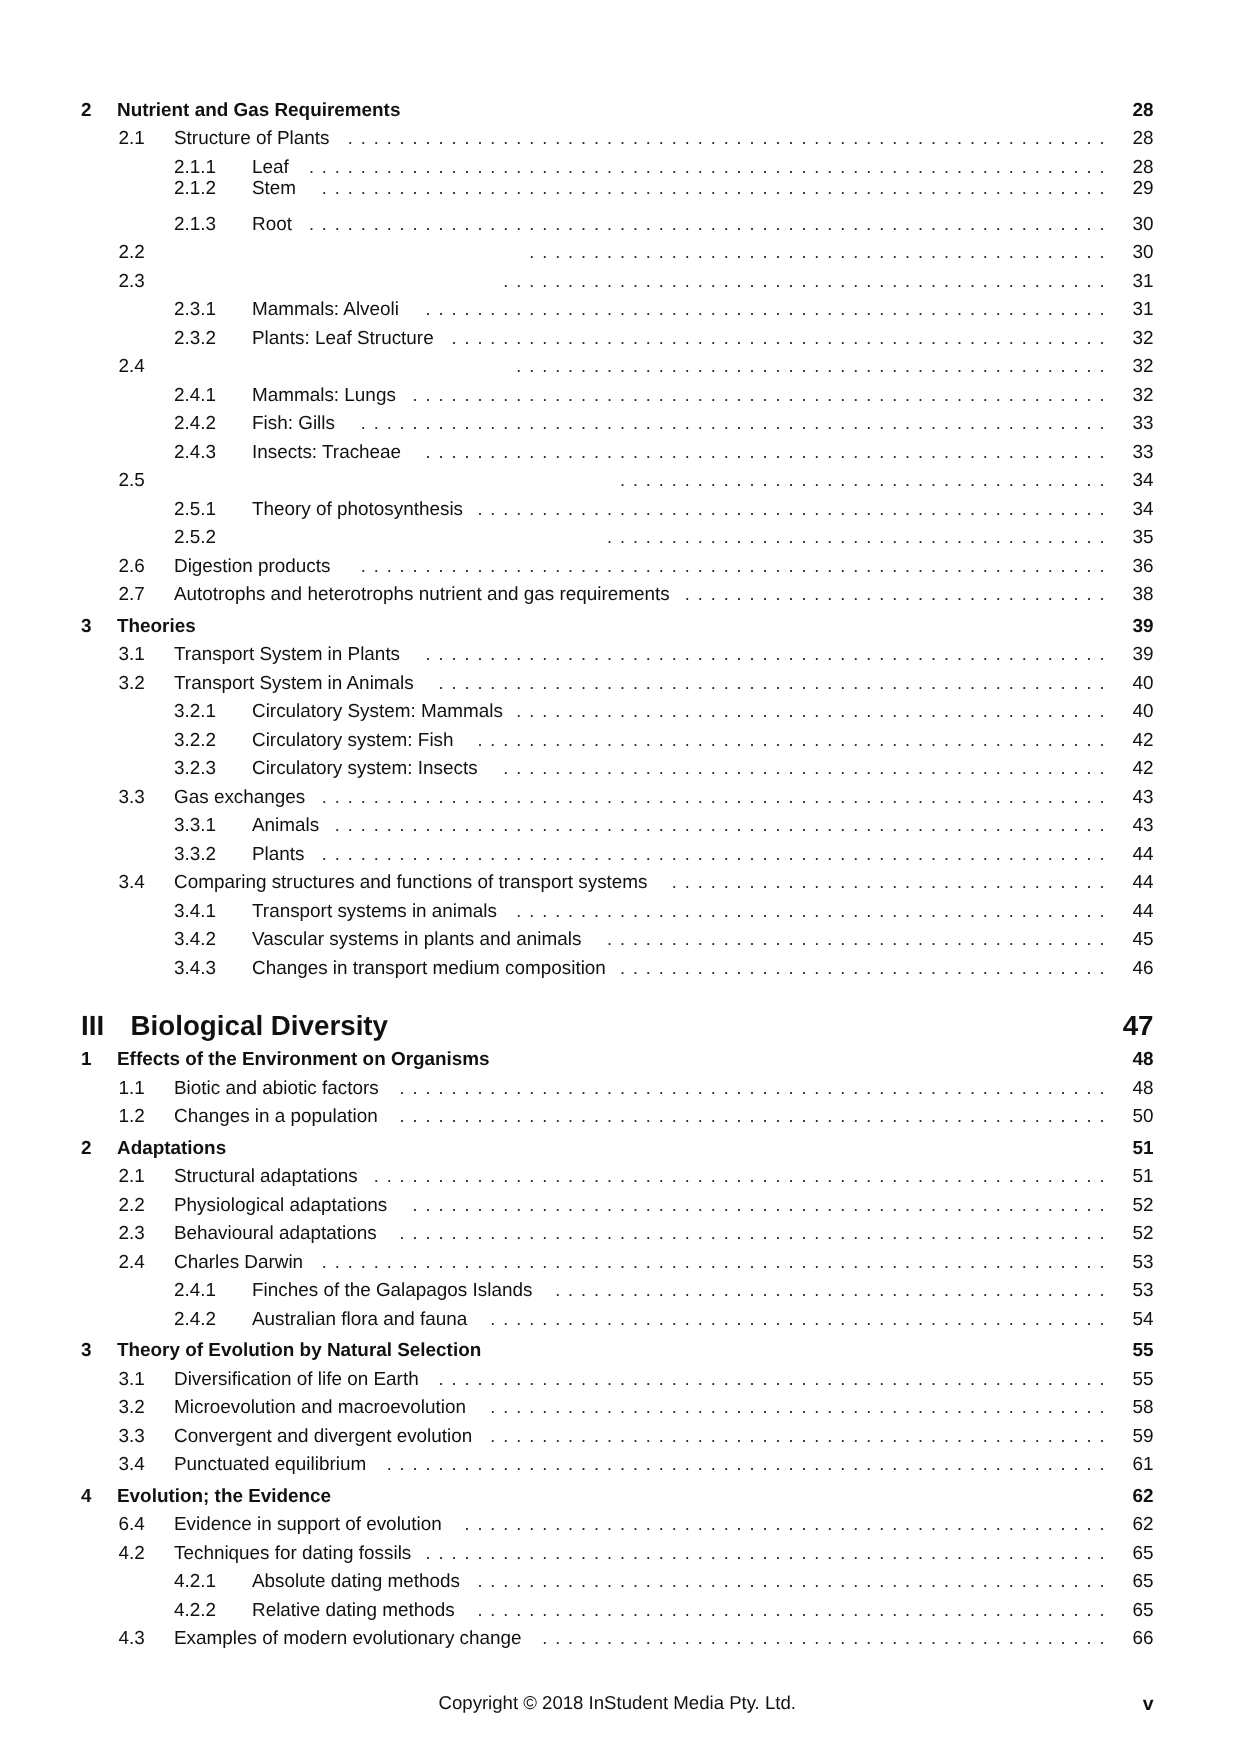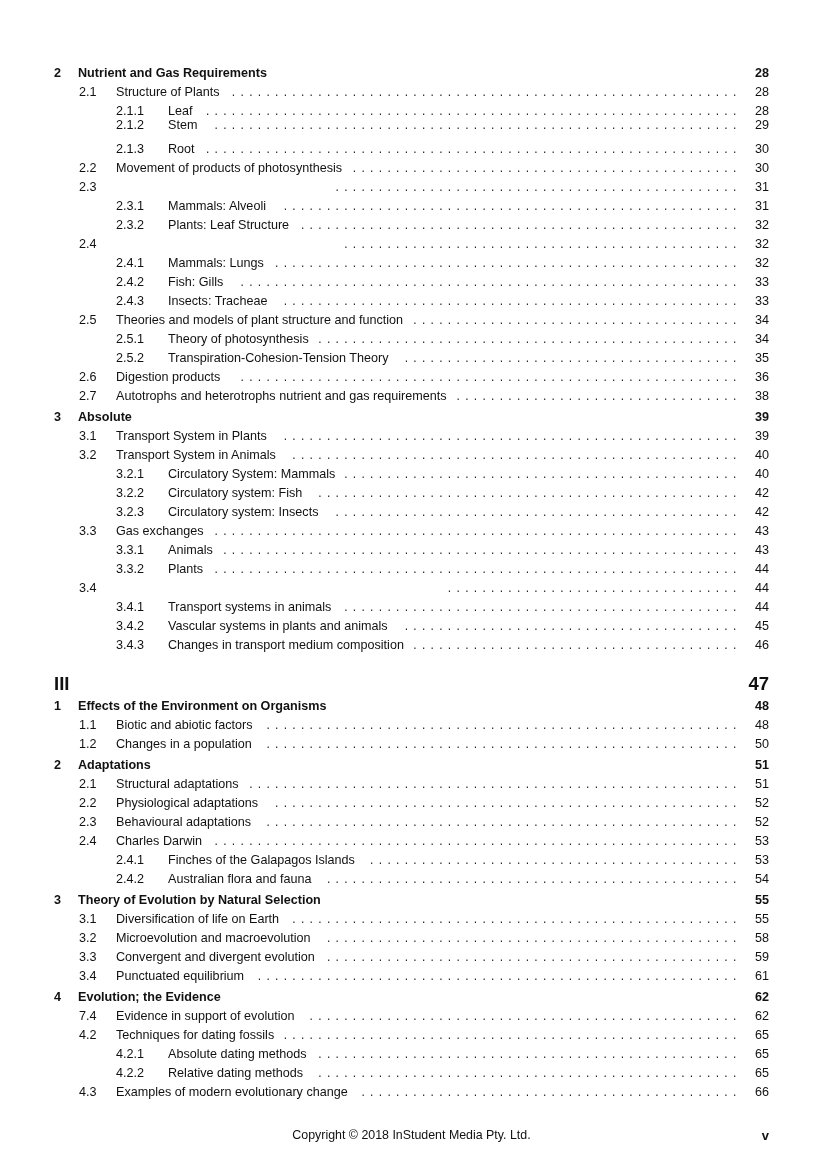--- a/index.html
+++ b/index.html
@@ -55,21 +55,20 @@
       <span class="page">29</span>
     </div>
     <div class="row subsection" style="top: 140px;">
       <span class="num">2.1.3</span>
       <span class="title">Root</span>
       <span class="dots-fill" style="width: 536.3px;"><span style="width:8.65px;text-align:center">.</span><span style="width:8.65px;text-align:center">.</span><span style="width:8.65px;text-align:center">.</span><span style="width:8.65px;text-align:center">.</span><span style="width:8.65px;text-align:center">.</span><span style="width:8.65px;text-align:center">.</span><span style="width:8.65px;text-align:center">.</span><span style="width:8.65px;text-align:center">.</span><span style="width:8.65px;text-align:center">.</span><span style="width:8.65px;text-align:center">.</span><span style="width:8.65px;text-align:center">.</span><span style="width:8.65px;text-align:center">.</span><span style="width:8.65px;text-align:center">.</span><span style="width:8.65px;text-align:center">.</span><span style="width:8.65px;text-align:center">.</span><span style="width:8.65px;text-align:center">.</span><span style="width:8.65px;text-align:center">.</span><span style="width:8.65px;text-align:center">.</span><span style="width:8.65px;text-align:center">.</span><span style="width:8.65px;text-align:center">.</span><span style="width:8.65px;text-align:center">.</span><span style="width:8.65px;text-align:center">.</span><span style="width:8.65px;text-align:center">.</span><span style="width:8.65px;text-align:center">.</span><span style="width:8.65px;text-align:center">.</span><span style="width:8.65px;text-align:center">.</span><span style="width:8.65px;text-align:center">.</span><span style="width:8.65px;text-align:center">.</span><span style="width:8.65px;text-align:center">.</span><span style="width:8.65px;text-align:center">.</span><span style="width:8.65px;text-align:center">.</span><span style="width:8.65px;text-align:center">.</span><span style="width:8.65px;text-align:center">.</span><span style="width:8.65px;text-align:center">.</span><span style="width:8.65px;text-align:center">.</span><span style="width:8.65px;text-align:center">.</span><span style="width:8.65px;text-align:center">.</span><span style="width:8.65px;text-align:center">.</span><span style="width:8.65px;text-align:center">.</span><span style="width:8.65px;text-align:center">.</span><span style="width:8.65px;text-align:center">.</span><span style="width:8.65px;text-align:center">.</span><span style="width:8.65px;text-align:center">.</span><span style="width:8.65px;text-align:center">.</span><span style="width:8.65px;text-align:center">.</span><span style="width:8.65px;text-align:center">.</span><span style="width:8.65px;text-align:center">.</span><span style="width:8.65px;text-align:center">.</span><span style="width:8.65px;text-align:center">.</span><span style="width:8.65px;text-align:center">.</span><span style="width:8.65px;text-align:center">.</span><span style="width:8.65px;text-align:center">.</span><span style="width:8.65px;text-align:center">.</span><span style="width:8.65px;text-align:center">.</span><span style="width:8.65px;text-align:center">.</span><span style="width:8.65px;text-align:center">.</span><span style="width:8.65px;text-align:center">.</span><span style="width:8.65px;text-align:center">.</span><span style="width:8.65px;text-align:center">.</span><span style="width:8.65px;text-align:center">.</span><span style="width:8.65px;text-align:center">.</span><span style="width:8.65px;text-align:center">.</span></span>
       <span class="page">30</span>
     </div>
     <div class="row section" style="top: 159px;">
       <span class="num">2.2</span>
-      <span class="title">Movement of products of photosynthesis</span>
       <span class="dots-fill" style="width: 389.25px;"><span style="width:8.65px;text-align:center">.</span><span style="width:8.65px;text-align:center">.</span><span style="width:8.65px;text-align:center">.</span><span style="width:8.65px;text-align:center">.</span><span style="width:8.65px;text-align:center">.</span><span style="width:8.65px;text-align:center">.</span><span style="width:8.65px;text-align:center">.</span><span style="width:8.65px;text-align:center">.</span><span style="width:8.65px;text-align:center">.</span><span style="width:8.65px;text-align:center">.</span><span style="width:8.65px;text-align:center">.</span><span style="width:8.65px;text-align:center">.</span><span style="width:8.65px;text-align:center">.</span><span style="width:8.65px;text-align:center">.</span><span style="width:8.65px;text-align:center">.</span><span style="width:8.65px;text-align:center">.</span><span style="width:8.65px;text-align:center">.</span><span style="width:8.65px;text-align:center">.</span><span style="width:8.65px;text-align:center">.</span><span style="width:8.65px;text-align:center">.</span><span style="width:8.65px;text-align:center">.</span><span style="width:8.65px;text-align:center">.</span><span style="width:8.65px;text-align:center">.</span><span style="width:8.65px;text-align:center">.</span><span style="width:8.65px;text-align:center">.</span><span style="width:8.65px;text-align:center">.</span><span style="width:8.65px;text-align:center">.</span><span style="width:8.65px;text-align:center">.</span><span style="width:8.65px;text-align:center">.</span><span style="width:8.65px;text-align:center">.</span><span style="width:8.65px;text-align:center">.</span><span style="width:8.65px;text-align:center">.</span><span style="width:8.65px;text-align:center">.</span><span style="width:8.65px;text-align:center">.</span><span style="width:8.65px;text-align:center">.</span><span style="width:8.65px;text-align:center">.</span><span style="width:8.65px;text-align:center">.</span><span style="width:8.65px;text-align:center">.</span><span style="width:8.65px;text-align:center">.</span><span style="width:8.65px;text-align:center">.</span><span style="width:8.65px;text-align:center">.</span><span style="width:8.65px;text-align:center">.</span><span style="width:8.65px;text-align:center">.</span><span style="width:8.65px;text-align:center">.</span><span style="width:8.65px;text-align:center">.</span></span>
       <span class="page">30</span>
     </div>
     <div class="row section" style="top: 178px;">
       <span class="num">2.3</span>
       <span class="dots-fill" style="width: 406.55px;"><span style="width:8.65px;text-align:center">.</span><span style="width:8.65px;text-align:center">.</span><span style="width:8.65px;text-align:center">.</span><span style="width:8.65px;text-align:center">.</span><span style="width:8.65px;text-align:center">.</span><span style="width:8.65px;text-align:center">.</span><span style="width:8.65px;text-align:center">.</span><span style="width:8.65px;text-align:center">.</span><span style="width:8.65px;text-align:center">.</span><span style="width:8.65px;text-align:center">.</span><span style="width:8.65px;text-align:center">.</span><span style="width:8.65px;text-align:center">.</span><span style="width:8.65px;text-align:center">.</span><span style="width:8.65px;text-align:center">.</span><span style="width:8.65px;text-align:center">.</span><span style="width:8.65px;text-align:center">.</span><span style="width:8.65px;text-align:center">.</span><span style="width:8.65px;text-align:center">.</span><span style="width:8.65px;text-align:center">.</span><span style="width:8.65px;text-align:center">.</span><span style="width:8.65px;text-align:center">.</span><span style="width:8.65px;text-align:center">.</span><span style="width:8.65px;text-align:center">.</span><span style="width:8.65px;text-align:center">.</span><span style="width:8.65px;text-align:center">.</span><span style="width:8.65px;text-align:center">.</span><span style="width:8.65px;text-align:center">.</span><span style="width:8.65px;text-align:center">.</span><span style="width:8.65px;text-align:center">.</span><span style="width:8.65px;text-align:center">.</span><span style="width:8.65px;text-align:center">.</span><span style="width:8.65px;text-align:center">.</span><span style="width:8.65px;text-align:center">.</span><span style="width:8.65px;text-align:center">.</span><span style="width:8.65px;text-align:center">.</span><span style="width:8.65px;text-align:center">.</span><span style="width:8.65px;text-align:center">.</span><span style="width:8.65px;text-align:center">.</span><span style="width:8.65px;text-align:center">.</span><span style="width:8.65px;text-align:center">.</span><span style="width:8.65px;text-align:center">.</span><span style="width:8.65px;text-align:center">.</span><span style="width:8.65px;text-align:center">.</span><span style="width:8.65px;text-align:center">.</span><span style="width:8.65px;text-align:center">.</span><span style="width:8.65px;text-align:center">.</span><span style="width:8.65px;text-align:center">.</span></span>
       <span class="page">31</span>
     </div>
     <div class="row subsection" style="top: 197px;">
       <span class="num">2.3.1</span>
@@ -101,51 +100,49 @@
       <span class="page">33</span>
     </div>
     <div class="row subsection" style="top: 292px;">
       <span class="num">2.4.3</span>
       <span class="title">Insects: Tracheae</span>
       <span class="dots-fill" style="width: 458.45px;"><span style="width:8.65px;text-align:center">.</span><span style="width:8.65px;text-align:center">.</span><span style="width:8.65px;text-align:center">.</span><span style="width:8.65px;text-align:center">.</span><span style="width:8.65px;text-align:center">.</span><span style="width:8.65px;text-align:center">.</span><span style="width:8.65px;text-align:center">.</span><span style="width:8.65px;text-align:center">.</span><span style="width:8.65px;text-align:center">.</span><span style="width:8.65px;text-align:center">.</span><span style="width:8.65px;text-align:center">.</span><span style="width:8.65px;text-align:center">.</span><span style="width:8.65px;text-align:center">.</span><span style="width:8.65px;text-align:center">.</span><span style="width:8.65px;text-align:center">.</span><span style="width:8.65px;text-align:center">.</span><span style="width:8.65px;text-align:center">.</span><span style="width:8.65px;text-align:center">.</span><span style="width:8.65px;text-align:center">.</span><span style="width:8.65px;text-align:center">.</span><span style="width:8.65px;text-align:center">.</span><span style="width:8.65px;text-align:center">.</span><span style="width:8.65px;text-align:center">.</span><span style="width:8.65px;text-align:center">.</span><span style="width:8.65px;text-align:center">.</span><span style="width:8.65px;text-align:center">.</span><span style="width:8.65px;text-align:center">.</span><span style="width:8.65px;text-align:center">.</span><span style="width:8.65px;text-align:center">.</span><span style="width:8.65px;text-align:center">.</span><span style="width:8.65px;text-align:center">.</span><span style="width:8.65px;text-align:center">.</span><span style="width:8.65px;text-align:center">.</span><span style="width:8.65px;text-align:center">.</span><span style="width:8.65px;text-align:center">.</span><span style="width:8.65px;text-align:center">.</span><span style="width:8.65px;text-align:center">.</span><span style="width:8.65px;text-align:center">.</span><span style="width:8.65px;text-align:center">.</span><span style="width:8.65px;text-align:center">.</span><span style="width:8.65px;text-align:center">.</span><span style="width:8.65px;text-align:center">.</span><span style="width:8.65px;text-align:center">.</span><span style="width:8.65px;text-align:center">.</span><span style="width:8.65px;text-align:center">.</span><span style="width:8.65px;text-align:center">.</span><span style="width:8.65px;text-align:center">.</span><span style="width:8.65px;text-align:center">.</span><span style="width:8.65px;text-align:center">.</span><span style="width:8.65px;text-align:center">.</span><span style="width:8.65px;text-align:center">.</span><span style="width:8.65px;text-align:center">.</span><span style="width:8.65px;text-align:center">.</span></span>
       <span class="page">33</span>
     </div>
     <div class="row section" style="top: 311px;">
       <span class="num">2.5</span>
-      <span class="title">Theories and models of plant structure and function</span>
       <span class="dots-fill" style="width: 328.7px;"><span style="width:8.65px;text-align:center">.</span><span style="width:8.65px;text-align:center">.</span><span style="width:8.65px;text-align:center">.</span><span style="width:8.65px;text-align:center">.</span><span style="width:8.65px;text-align:center">.</span><span style="width:8.65px;text-align:center">.</span><span style="width:8.65px;text-align:center">.</span><span style="width:8.65px;text-align:center">.</span><span style="width:8.65px;text-align:center">.</span><span style="width:8.65px;text-align:center">.</span><span style="width:8.65px;text-align:center">.</span><span style="width:8.65px;text-align:center">.</span><span style="width:8.65px;text-align:center">.</span><span style="width:8.65px;text-align:center">.</span><span style="width:8.65px;text-align:center">.</span><span style="width:8.65px;text-align:center">.</span><span style="width:8.65px;text-align:center">.</span><span style="width:8.65px;text-align:center">.</span><span style="width:8.65px;text-align:center">.</span><span style="width:8.65px;text-align:center">.</span><span style="width:8.65px;text-align:center">.</span><span style="width:8.65px;text-align:center">.</span><span style="width:8.65px;text-align:center">.</span><span style="width:8.65px;text-align:center">.</span><span style="width:8.65px;text-align:center">.</span><span style="width:8.65px;text-align:center">.</span><span style="width:8.65px;text-align:center">.</span><span style="width:8.65px;text-align:center">.</span><span style="width:8.65px;text-align:center">.</span><span style="width:8.65px;text-align:center">.</span><span style="width:8.65px;text-align:center">.</span><span style="width:8.65px;text-align:center">.</span><span style="width:8.65px;text-align:center">.</span><span style="width:8.65px;text-align:center">.</span><span style="width:8.65px;text-align:center">.</span><span style="width:8.65px;text-align:center">.</span><span style="width:8.65px;text-align:center">.</span><span style="width:8.65px;text-align:center">.</span></span>
       <span class="page">34</span>
     </div>
     <div class="row subsection" style="top: 330px;">
       <span class="num">2.5.1</span>
       <span class="title">Theory of photosynthesis</span>
       <span class="dots-fill" style="width: 423.85px;"><span style="width:8.65px;text-align:center">.</span><span style="width:8.65px;text-align:center">.</span><span style="width:8.65px;text-align:center">.</span><span style="width:8.65px;text-align:center">.</span><span style="width:8.65px;text-align:center">.</span><span style="width:8.65px;text-align:center">.</span><span style="width:8.65px;text-align:center">.</span><span style="width:8.65px;text-align:center">.</span><span style="width:8.65px;text-align:center">.</span><span style="width:8.65px;text-align:center">.</span><span style="width:8.65px;text-align:center">.</span><span style="width:8.65px;text-align:center">.</span><span style="width:8.65px;text-align:center">.</span><span style="width:8.65px;text-align:center">.</span><span style="width:8.65px;text-align:center">.</span><span style="width:8.65px;text-align:center">.</span><span style="width:8.65px;text-align:center">.</span><span style="width:8.65px;text-align:center">.</span><span style="width:8.65px;text-align:center">.</span><span style="width:8.65px;text-align:center">.</span><span style="width:8.65px;text-align:center">.</span><span style="width:8.65px;text-align:center">.</span><span style="width:8.65px;text-align:center">.</span><span style="width:8.65px;text-align:center">.</span><span style="width:8.65px;text-align:center">.</span><span style="width:8.65px;text-align:center">.</span><span style="width:8.65px;text-align:center">.</span><span style="width:8.65px;text-align:center">.</span><span style="width:8.65px;text-align:center">.</span><span style="width:8.65px;text-align:center">.</span><span style="width:8.65px;text-align:center">.</span><span style="width:8.65px;text-align:center">.</span><span style="width:8.65px;text-align:center">.</span><span style="width:8.65px;text-align:center">.</span><span style="width:8.65px;text-align:center">.</span><span style="width:8.65px;text-align:center">.</span><span style="width:8.65px;text-align:center">.</span><span style="width:8.65px;text-align:center">.</span><span style="width:8.65px;text-align:center">.</span><span style="width:8.65px;text-align:center">.</span><span style="width:8.65px;text-align:center">.</span><span style="width:8.65px;text-align:center">.</span><span style="width:8.65px;text-align:center">.</span><span style="width:8.65px;text-align:center">.</span><span style="width:8.65px;text-align:center">.</span><span style="width:8.65px;text-align:center">.</span><span style="width:8.65px;text-align:center">.</span><span style="width:8.65px;text-align:center">.</span><span style="width:8.65px;text-align:center">.</span></span>
       <span class="page">34</span>
     </div>
     <div class="row subsection" style="top: 349px;">
       <span class="num">2.5.2</span>
-      <span class="title">Transpiration-Cohesion-Tension Theory</span>
       <span class="dots-fill" style="width: 337.35px;"><span style="width:8.65px;text-align:center">.</span><span style="width:8.65px;text-align:center">.</span><span style="width:8.65px;text-align:center">.</span><span style="width:8.65px;text-align:center">.</span><span style="width:8.65px;text-align:center">.</span><span style="width:8.65px;text-align:center">.</span><span style="width:8.65px;text-align:center">.</span><span style="width:8.65px;text-align:center">.</span><span style="width:8.65px;text-align:center">.</span><span style="width:8.65px;text-align:center">.</span><span style="width:8.65px;text-align:center">.</span><span style="width:8.65px;text-align:center">.</span><span style="width:8.65px;text-align:center">.</span><span style="width:8.65px;text-align:center">.</span><span style="width:8.65px;text-align:center">.</span><span style="width:8.65px;text-align:center">.</span><span style="width:8.65px;text-align:center">.</span><span style="width:8.65px;text-align:center">.</span><span style="width:8.65px;text-align:center">.</span><span style="width:8.65px;text-align:center">.</span><span style="width:8.65px;text-align:center">.</span><span style="width:8.65px;text-align:center">.</span><span style="width:8.65px;text-align:center">.</span><span style="width:8.65px;text-align:center">.</span><span style="width:8.65px;text-align:center">.</span><span style="width:8.65px;text-align:center">.</span><span style="width:8.65px;text-align:center">.</span><span style="width:8.65px;text-align:center">.</span><span style="width:8.65px;text-align:center">.</span><span style="width:8.65px;text-align:center">.</span><span style="width:8.65px;text-align:center">.</span><span style="width:8.65px;text-align:center">.</span><span style="width:8.65px;text-align:center">.</span><span style="width:8.65px;text-align:center">.</span><span style="width:8.65px;text-align:center">.</span><span style="width:8.65px;text-align:center">.</span><span style="width:8.65px;text-align:center">.</span><span style="width:8.65px;text-align:center">.</span><span style="width:8.65px;text-align:center">.</span></span>
       <span class="page">35</span>
     </div>
     <div class="row section" style="top: 368px;">
       <span class="num">2.6</span>
       <span class="title">Digestion products</span>
       <span class="dots-fill" style="width: 501.7px;"><span style="width:8.65px;text-align:center">.</span><span style="width:8.65px;text-align:center">.</span><span style="width:8.65px;text-align:center">.</span><span style="width:8.65px;text-align:center">.</span><span style="width:8.65px;text-align:center">.</span><span style="width:8.65px;text-align:center">.</span><span style="width:8.65px;text-align:center">.</span><span style="width:8.65px;text-align:center">.</span><span style="width:8.65px;text-align:center">.</span><span style="width:8.65px;text-align:center">.</span><span style="width:8.65px;text-align:center">.</span><span style="width:8.65px;text-align:center">.</span><span style="width:8.65px;text-align:center">.</span><span style="width:8.65px;text-align:center">.</span><span style="width:8.65px;text-align:center">.</span><span style="width:8.65px;text-align:center">.</span><span style="width:8.65px;text-align:center">.</span><span style="width:8.65px;text-align:center">.</span><span style="width:8.65px;text-align:center">.</span><span style="width:8.65px;text-align:center">.</span><span style="width:8.65px;text-align:center">.</span><span style="width:8.65px;text-align:center">.</span><span style="width:8.65px;text-align:center">.</span><span style="width:8.65px;text-align:center">.</span><span style="width:8.65px;text-align:center">.</span><span style="width:8.65px;text-align:center">.</span><span style="width:8.65px;text-align:center">.</span><span style="width:8.65px;text-align:center">.</span><span style="width:8.65px;text-align:center">.</span><span style="width:8.65px;text-align:center">.</span><span style="width:8.65px;text-align:center">.</span><span style="width:8.65px;text-align:center">.</span><span style="width:8.65px;text-align:center">.</span><span style="width:8.65px;text-align:center">.</span><span style="width:8.65px;text-align:center">.</span><span style="width:8.65px;text-align:center">.</span><span style="width:8.65px;text-align:center">.</span><span style="width:8.65px;text-align:center">.</span><span style="width:8.65px;text-align:center">.</span><span style="width:8.65px;text-align:center">.</span><span style="width:8.65px;text-align:center">.</span><span style="width:8.65px;text-align:center">.</span><span style="width:8.65px;text-align:center">.</span><span style="width:8.65px;text-align:center">.</span><span style="width:8.65px;text-align:center">.</span><span style="width:8.65px;text-align:center">.</span><span style="width:8.65px;text-align:center">.</span><span style="width:8.65px;text-align:center">.</span><span style="width:8.65px;text-align:center">.</span><span style="width:8.65px;text-align:center">.</span><span style="width:8.65px;text-align:center">.</span><span style="width:8.65px;text-align:center">.</span><span style="width:8.65px;text-align:center">.</span><span style="width:8.65px;text-align:center">.</span><span style="width:8.65px;text-align:center">.</span><span style="width:8.65px;text-align:center">.</span><span style="width:8.65px;text-align:center">.</span><span style="width:8.65px;text-align:center">.</span></span>
       <span class="page">36</span>
     </div>
     <div class="row section" style="top: 387px;">
       <span class="num">2.7</span>
       <span class="title">Autotrophs and heterotrophs nutrient and gas requirements</span>
       <span class="dots-fill" style="width: 285.45px;"><span style="width:8.65px;text-align:center">.</span><span style="width:8.65px;text-align:center">.</span><span style="width:8.65px;text-align:center">.</span><span style="width:8.65px;text-align:center">.</span><span style="width:8.65px;text-align:center">.</span><span style="width:8.65px;text-align:center">.</span><span style="width:8.65px;text-align:center">.</span><span style="width:8.65px;text-align:center">.</span><span style="width:8.65px;text-align:center">.</span><span style="width:8.65px;text-align:center">.</span><span style="width:8.65px;text-align:center">.</span><span style="width:8.65px;text-align:center">.</span><span style="width:8.65px;text-align:center">.</span><span style="width:8.65px;text-align:center">.</span><span style="width:8.65px;text-align:center">.</span><span style="width:8.65px;text-align:center">.</span><span style="width:8.65px;text-align:center">.</span><span style="width:8.65px;text-align:center">.</span><span style="width:8.65px;text-align:center">.</span><span style="width:8.65px;text-align:center">.</span><span style="width:8.65px;text-align:center">.</span><span style="width:8.65px;text-align:center">.</span><span style="width:8.65px;text-align:center">.</span><span style="width:8.65px;text-align:center">.</span><span style="width:8.65px;text-align:center">.</span><span style="width:8.65px;text-align:center">.</span><span style="width:8.65px;text-align:center">.</span><span style="width:8.65px;text-align:center">.</span><span style="width:8.65px;text-align:center">.</span><span style="width:8.65px;text-align:center">.</span><span style="width:8.65px;text-align:center">.</span><span style="width:8.65px;text-align:center">.</span><span style="width:8.65px;text-align:center">.</span></span>
       <span class="page">38</span>
     </div>
     <div class="row chapter" style="top: 408px;">
       <span class="num">3</span>
-      <span class="title">Absolute</span>
+      <span class="title">Theories</span>
       <span class="page">39</span>
     </div>
     <div class="row section" style="top: 427px;">
       <span class="num">3.1</span>
       <span class="title">Transport System in Plants</span>
       <span class="dots-fill" style="width: 458.45px;"><span style="width:8.65px;text-align:center">.</span><span style="width:8.65px;text-align:center">.</span><span style="width:8.65px;text-align:center">.</span><span style="width:8.65px;text-align:center">.</span><span style="width:8.65px;text-align:center">.</span><span style="width:8.65px;text-align:center">.</span><span style="width:8.65px;text-align:center">.</span><span style="width:8.65px;text-align:center">.</span><span style="width:8.65px;text-align:center">.</span><span style="width:8.65px;text-align:center">.</span><span style="width:8.65px;text-align:center">.</span><span style="width:8.65px;text-align:center">.</span><span style="width:8.65px;text-align:center">.</span><span style="width:8.65px;text-align:center">.</span><span style="width:8.65px;text-align:center">.</span><span style="width:8.65px;text-align:center">.</span><span style="width:8.65px;text-align:center">.</span><span style="width:8.65px;text-align:center">.</span><span style="width:8.65px;text-align:center">.</span><span style="width:8.65px;text-align:center">.</span><span style="width:8.65px;text-align:center">.</span><span style="width:8.65px;text-align:center">.</span><span style="width:8.65px;text-align:center">.</span><span style="width:8.65px;text-align:center">.</span><span style="width:8.65px;text-align:center">.</span><span style="width:8.65px;text-align:center">.</span><span style="width:8.65px;text-align:center">.</span><span style="width:8.65px;text-align:center">.</span><span style="width:8.65px;text-align:center">.</span><span style="width:8.65px;text-align:center">.</span><span style="width:8.65px;text-align:center">.</span><span style="width:8.65px;text-align:center">.</span><span style="width:8.65px;text-align:center">.</span><span style="width:8.65px;text-align:center">.</span><span style="width:8.65px;text-align:center">.</span><span style="width:8.65px;text-align:center">.</span><span style="width:8.65px;text-align:center">.</span><span style="width:8.65px;text-align:center">.</span><span style="width:8.65px;text-align:center">.</span><span style="width:8.65px;text-align:center">.</span><span style="width:8.65px;text-align:center">.</span><span style="width:8.65px;text-align:center">.</span><span style="width:8.65px;text-align:center">.</span><span style="width:8.65px;text-align:center">.</span><span style="width:8.65px;text-align:center">.</span><span style="width:8.65px;text-align:center">.</span><span style="width:8.65px;text-align:center">.</span><span style="width:8.65px;text-align:center">.</span><span style="width:8.65px;text-align:center">.</span><span style="width:8.65px;text-align:center">.</span><span style="width:8.65px;text-align:center">.</span><span style="width:8.65px;text-align:center">.</span><span style="width:8.65px;text-align:center">.</span></span>
       <span class="page">39</span>
     </div>
     <div class="row section" style="top: 446px;">
       <span class="num">3.2</span>
@@ -184,20 +181,21 @@
       <span class="page">43</span>
     </div>
     <div class="row subsection" style="top: 560px;">
       <span class="num">3.3.2</span>
       <span class="title">Plants</span>
       <span class="dots-fill" style="width: 527.65px;"><span style="width:8.65px;text-align:center">.</span><span style="width:8.65px;text-align:center">.</span><span style="width:8.65px;text-align:center">.</span><span style="width:8.65px;text-align:center">.</span><span style="width:8.65px;text-align:center">.</span><span style="width:8.65px;text-align:center">.</span><span style="width:8.65px;text-align:center">.</span><span style="width:8.65px;text-align:center">.</span><span style="width:8.65px;text-align:center">.</span><span style="width:8.65px;text-align:center">.</span><span style="width:8.65px;text-align:center">.</span><span style="width:8.65px;text-align:center">.</span><span style="width:8.65px;text-align:center">.</span><span style="width:8.65px;text-align:center">.</span><span style="width:8.65px;text-align:center">.</span><span style="width:8.65px;text-align:center">.</span><span style="width:8.65px;text-align:center">.</span><span style="width:8.65px;text-align:center">.</span><span style="width:8.65px;text-align:center">.</span><span style="width:8.65px;text-align:center">.</span><span style="width:8.65px;text-align:center">.</span><span style="width:8.65px;text-align:center">.</span><span style="width:8.65px;text-align:center">.</span><span style="width:8.65px;text-align:center">.</span><span style="width:8.65px;text-align:center">.</span><span style="width:8.65px;text-align:center">.</span><span style="width:8.65px;text-align:center">.</span><span style="width:8.65px;text-align:center">.</span><span style="width:8.65px;text-align:center">.</span><span style="width:8.65px;text-align:center">.</span><span style="width:8.65px;text-align:center">.</span><span style="width:8.65px;text-align:center">.</span><span style="width:8.65px;text-align:center">.</span><span style="width:8.65px;text-align:center">.</span><span style="width:8.65px;text-align:center">.</span><span style="width:8.65px;text-align:center">.</span><span style="width:8.65px;text-align:center">.</span><span style="width:8.65px;text-align:center">.</span><span style="width:8.65px;text-align:center">.</span><span style="width:8.65px;text-align:center">.</span><span style="width:8.65px;text-align:center">.</span><span style="width:8.65px;text-align:center">.</span><span style="width:8.65px;text-align:center">.</span><span style="width:8.65px;text-align:center">.</span><span style="width:8.65px;text-align:center">.</span><span style="width:8.65px;text-align:center">.</span><span style="width:8.65px;text-align:center">.</span><span style="width:8.65px;text-align:center">.</span><span style="width:8.65px;text-align:center">.</span><span style="width:8.65px;text-align:center">.</span><span style="width:8.65px;text-align:center">.</span><span style="width:8.65px;text-align:center">.</span><span style="width:8.65px;text-align:center">.</span><span style="width:8.65px;text-align:center">.</span><span style="width:8.65px;text-align:center">.</span><span style="width:8.65px;text-align:center">.</span><span style="width:8.65px;text-align:center">.</span><span style="width:8.65px;text-align:center">.</span><span style="width:8.65px;text-align:center">.</span><span style="width:8.65px;text-align:center">.</span><span style="width:8.65px;text-align:center">.</span></span>
       <span class="page">44</span>
     </div>
     <div class="row section" style="top: 579px;">
       <span class="num">3.4</span>
+      <span class="title">Comparing structures and functions of transport systems</span>
       <span class="dots-fill" style="width: 294.1px;"><span style="width:8.65px;text-align:center">.</span><span style="width:8.65px;text-align:center">.</span><span style="width:8.65px;text-align:center">.</span><span style="width:8.65px;text-align:center">.</span><span style="width:8.65px;text-align:center">.</span><span style="width:8.65px;text-align:center">.</span><span style="width:8.65px;text-align:center">.</span><span style="width:8.65px;text-align:center">.</span><span style="width:8.65px;text-align:center">.</span><span style="width:8.65px;text-align:center">.</span><span style="width:8.65px;text-align:center">.</span><span style="width:8.65px;text-align:center">.</span><span style="width:8.65px;text-align:center">.</span><span style="width:8.65px;text-align:center">.</span><span style="width:8.65px;text-align:center">.</span><span style="width:8.65px;text-align:center">.</span><span style="width:8.65px;text-align:center">.</span><span style="width:8.65px;text-align:center">.</span><span style="width:8.65px;text-align:center">.</span><span style="width:8.65px;text-align:center">.</span><span style="width:8.65px;text-align:center">.</span><span style="width:8.65px;text-align:center">.</span><span style="width:8.65px;text-align:center">.</span><span style="width:8.65px;text-align:center">.</span><span style="width:8.65px;text-align:center">.</span><span style="width:8.65px;text-align:center">.</span><span style="width:8.65px;text-align:center">.</span><span style="width:8.65px;text-align:center">.</span><span style="width:8.65px;text-align:center">.</span><span style="width:8.65px;text-align:center">.</span><span style="width:8.65px;text-align:center">.</span><span style="width:8.65px;text-align:center">.</span><span style="width:8.65px;text-align:center">.</span><span style="width:8.65px;text-align:center">.</span></span>
       <span class="page">44</span>
     </div>
     <div class="row subsection" style="top: 598px;">
       <span class="num">3.4.1</span>
       <span class="title">Transport systems in animals</span>
       <span class="dots-fill" style="width: 397.9px;"><span style="width:8.65px;text-align:center">.</span><span style="width:8.65px;text-align:center">.</span><span style="width:8.65px;text-align:center">.</span><span style="width:8.65px;text-align:center">.</span><span style="width:8.65px;text-align:center">.</span><span style="width:8.65px;text-align:center">.</span><span style="width:8.65px;text-align:center">.</span><span style="width:8.65px;text-align:center">.</span><span style="width:8.65px;text-align:center">.</span><span style="width:8.65px;text-align:center">.</span><span style="width:8.65px;text-align:center">.</span><span style="width:8.65px;text-align:center">.</span><span style="width:8.65px;text-align:center">.</span><span style="width:8.65px;text-align:center">.</span><span style="width:8.65px;text-align:center">.</span><span style="width:8.65px;text-align:center">.</span><span style="width:8.65px;text-align:center">.</span><span style="width:8.65px;text-align:center">.</span><span style="width:8.65px;text-align:center">.</span><span style="width:8.65px;text-align:center">.</span><span style="width:8.65px;text-align:center">.</span><span style="width:8.65px;text-align:center">.</span><span style="width:8.65px;text-align:center">.</span><span style="width:8.65px;text-align:center">.</span><span style="width:8.65px;text-align:center">.</span><span style="width:8.65px;text-align:center">.</span><span style="width:8.65px;text-align:center">.</span><span style="width:8.65px;text-align:center">.</span><span style="width:8.65px;text-align:center">.</span><span style="width:8.65px;text-align:center">.</span><span style="width:8.65px;text-align:center">.</span><span style="width:8.65px;text-align:center">.</span><span style="width:8.65px;text-align:center">.</span><span style="width:8.65px;text-align:center">.</span><span style="width:8.65px;text-align:center">.</span><span style="width:8.65px;text-align:center">.</span><span style="width:8.65px;text-align:center">.</span><span style="width:8.65px;text-align:center">.</span><span style="width:8.65px;text-align:center">.</span><span style="width:8.65px;text-align:center">.</span><span style="width:8.65px;text-align:center">.</span><span style="width:8.65px;text-align:center">.</span><span style="width:8.65px;text-align:center">.</span><span style="width:8.65px;text-align:center">.</span><span style="width:8.65px;text-align:center">.</span><span style="width:8.65px;text-align:center">.</span></span>
       <span class="page">44</span>
     </div>
     <div class="row subsection" style="top: 617px;">
@@ -207,20 +205,21 @@
       <span class="page">45</span>
     </div>
     <div class="row subsection" style="top: 636px;">
       <span class="num">3.4.3</span>
       <span class="title">Changes in transport medium composition</span>
       <span class="dots-fill" style="width: 328.7px;"><span style="width:8.65px;text-align:center">.</span><span style="width:8.65px;text-align:center">.</span><span style="width:8.65px;text-align:center">.</span><span style="width:8.65px;text-align:center">.</span><span style="width:8.65px;text-align:center">.</span><span style="width:8.65px;text-align:center">.</span><span style="width:8.65px;text-align:center">.</span><span style="width:8.65px;text-align:center">.</span><span style="width:8.65px;text-align:center">.</span><span style="width:8.65px;text-align:center">.</span><span style="width:8.65px;text-align:center">.</span><span style="width:8.65px;text-align:center">.</span><span style="width:8.65px;text-align:center">.</span><span style="width:8.65px;text-align:center">.</span><span style="width:8.65px;text-align:center">.</span><span style="width:8.65px;text-align:center">.</span><span style="width:8.65px;text-align:center">.</span><span style="width:8.65px;text-align:center">.</span><span style="width:8.65px;text-align:center">.</span><span style="width:8.65px;text-align:center">.</span><span style="width:8.65px;text-align:center">.</span><span style="width:8.65px;text-align:center">.</span><span style="width:8.65px;text-align:center">.</span><span style="width:8.65px;text-align:center">.</span><span style="width:8.65px;text-align:center">.</span><span style="width:8.65px;text-align:center">.</span><span style="width:8.65px;text-align:center">.</span><span style="width:8.65px;text-align:center">.</span><span style="width:8.65px;text-align:center">.</span><span style="width:8.65px;text-align:center">.</span><span style="width:8.65px;text-align:center">.</span><span style="width:8.65px;text-align:center">.</span><span style="width:8.65px;text-align:center">.</span><span style="width:8.65px;text-align:center">.</span><span style="width:8.65px;text-align:center">.</span><span style="width:8.65px;text-align:center">.</span><span style="width:8.65px;text-align:center">.</span><span style="width:8.65px;text-align:center">.</span></span>
       <span class="page">46</span>
     </div>
     <div class="row part" style="top: 671px;">
       <span class="num">III</span>
+      <span class="title">Biological Diversity</span>
       <span class="page">47</span>
     </div>
     <div class="row chapter" style="top: 697px;">
       <span class="num">1</span>
       <span class="title">Effects of the Environment on Organisms</span>
       <span class="page">48</span>
     </div>
     <div class="row section" style="top: 716px;">
       <span class="num">1.1</span>
       <span class="title">Biotic and abiotic factors</span>
@@ -302,21 +301,21 @@
       <span class="title">Punctuated equilibrium</span>
       <span class="dots-fill" style="width: 484.4px;"><span style="width:8.65px;text-align:center">.</span><span style="width:8.65px;text-align:center">.</span><span style="width:8.65px;text-align:center">.</span><span style="width:8.65px;text-align:center">.</span><span style="width:8.65px;text-align:center">.</span><span style="width:8.65px;text-align:center">.</span><span style="width:8.65px;text-align:center">.</span><span style="width:8.65px;text-align:center">.</span><span style="width:8.65px;text-align:center">.</span><span style="width:8.65px;text-align:center">.</span><span style="width:8.65px;text-align:center">.</span><span style="width:8.65px;text-align:center">.</span><span style="width:8.65px;text-align:center">.</span><span style="width:8.65px;text-align:center">.</span><span style="width:8.65px;text-align:center">.</span><span style="width:8.65px;text-align:center">.</span><span style="width:8.65px;text-align:center">.</span><span style="width:8.65px;text-align:center">.</span><span style="width:8.65px;text-align:center">.</span><span style="width:8.65px;text-align:center">.</span><span style="width:8.65px;text-align:center">.</span><span style="width:8.65px;text-align:center">.</span><span style="width:8.65px;text-align:center">.</span><span style="width:8.65px;text-align:center">.</span><span style="width:8.65px;text-align:center">.</span><span style="width:8.65px;text-align:center">.</span><span style="width:8.65px;text-align:center">.</span><span style="width:8.65px;text-align:center">.</span><span style="width:8.65px;text-align:center">.</span><span style="width:8.65px;text-align:center">.</span><span style="width:8.65px;text-align:center">.</span><span style="width:8.65px;text-align:center">.</span><span style="width:8.65px;text-align:center">.</span><span style="width:8.65px;text-align:center">.</span><span style="width:8.65px;text-align:center">.</span><span style="width:8.65px;text-align:center">.</span><span style="width:8.65px;text-align:center">.</span><span style="width:8.65px;text-align:center">.</span><span style="width:8.65px;text-align:center">.</span><span style="width:8.65px;text-align:center">.</span><span style="width:8.65px;text-align:center">.</span><span style="width:8.65px;text-align:center">.</span><span style="width:8.65px;text-align:center">.</span><span style="width:8.65px;text-align:center">.</span><span style="width:8.65px;text-align:center">.</span><span style="width:8.65px;text-align:center">.</span><span style="width:8.65px;text-align:center">.</span><span style="width:8.65px;text-align:center">.</span><span style="width:8.65px;text-align:center">.</span><span style="width:8.65px;text-align:center">.</span><span style="width:8.65px;text-align:center">.</span><span style="width:8.65px;text-align:center">.</span><span style="width:8.65px;text-align:center">.</span><span style="width:8.65px;text-align:center">.</span><span style="width:8.65px;text-align:center">.</span><span style="width:8.65px;text-align:center">.</span></span>
       <span class="page">61</span>
     </div>
     <div class="row chapter" style="top: 988px;">
       <span class="num">4</span>
       <span class="title">Evolution; the Evidence</span>
       <span class="page">62</span>
     </div>
     <div class="row section" style="top: 1007px;">
-      <span class="num">7.4</span>
+      <span class="num">6.4</span>
       <span class="title">Evidence in support of evolution</span>
       <span class="dots-fill" style="width: 432.5px;"><span style="width:8.65px;text-align:center">.</span><span style="width:8.65px;text-align:center">.</span><span style="width:8.65px;text-align:center">.</span><span style="width:8.65px;text-align:center">.</span><span style="width:8.65px;text-align:center">.</span><span style="width:8.65px;text-align:center">.</span><span style="width:8.65px;text-align:center">.</span><span style="width:8.65px;text-align:center">.</span><span style="width:8.65px;text-align:center">.</span><span style="width:8.65px;text-align:center">.</span><span style="width:8.65px;text-align:center">.</span><span style="width:8.65px;text-align:center">.</span><span style="width:8.65px;text-align:center">.</span><span style="width:8.65px;text-align:center">.</span><span style="width:8.65px;text-align:center">.</span><span style="width:8.65px;text-align:center">.</span><span style="width:8.65px;text-align:center">.</span><span style="width:8.65px;text-align:center">.</span><span style="width:8.65px;text-align:center">.</span><span style="width:8.65px;text-align:center">.</span><span style="width:8.65px;text-align:center">.</span><span style="width:8.65px;text-align:center">.</span><span style="width:8.65px;text-align:center">.</span><span style="width:8.65px;text-align:center">.</span><span style="width:8.65px;text-align:center">.</span><span style="width:8.65px;text-align:center">.</span><span style="width:8.65px;text-align:center">.</span><span style="width:8.65px;text-align:center">.</span><span style="width:8.65px;text-align:center">.</span><span style="width:8.65px;text-align:center">.</span><span style="width:8.65px;text-align:center">.</span><span style="width:8.65px;text-align:center">.</span><span style="width:8.65px;text-align:center">.</span><span style="width:8.65px;text-align:center">.</span><span style="width:8.65px;text-align:center">.</span><span style="width:8.65px;text-align:center">.</span><span style="width:8.65px;text-align:center">.</span><span style="width:8.65px;text-align:center">.</span><span style="width:8.65px;text-align:center">.</span><span style="width:8.65px;text-align:center">.</span><span style="width:8.65px;text-align:center">.</span><span style="width:8.65px;text-align:center">.</span><span style="width:8.65px;text-align:center">.</span><span style="width:8.65px;text-align:center">.</span><span style="width:8.65px;text-align:center">.</span><span style="width:8.65px;text-align:center">.</span><span style="width:8.65px;text-align:center">.</span><span style="width:8.65px;text-align:center">.</span><span style="width:8.65px;text-align:center">.</span><span style="width:8.65px;text-align:center">.</span></span>
       <span class="page">62</span>
     </div>
     <div class="row section" style="top: 1026px;">
       <span class="num">4.2</span>
       <span class="title">Techniques for dating fossils</span>
       <span class="dots-fill" style="width: 458.45px;"><span style="width:8.65px;text-align:center">.</span><span style="width:8.65px;text-align:center">.</span><span style="width:8.65px;text-align:center">.</span><span style="width:8.65px;text-align:center">.</span><span style="width:8.65px;text-align:center">.</span><span style="width:8.65px;text-align:center">.</span><span style="width:8.65px;text-align:center">.</span><span style="width:8.65px;text-align:center">.</span><span style="width:8.65px;text-align:center">.</span><span style="width:8.65px;text-align:center">.</span><span style="width:8.65px;text-align:center">.</span><span style="width:8.65px;text-align:center">.</span><span style="width:8.65px;text-align:center">.</span><span style="width:8.65px;text-align:center">.</span><span style="width:8.65px;text-align:center">.</span><span style="width:8.65px;text-align:center">.</span><span style="width:8.65px;text-align:center">.</span><span style="width:8.65px;text-align:center">.</span><span style="width:8.65px;text-align:center">.</span><span style="width:8.65px;text-align:center">.</span><span style="width:8.65px;text-align:center">.</span><span style="width:8.65px;text-align:center">.</span><span style="width:8.65px;text-align:center">.</span><span style="width:8.65px;text-align:center">.</span><span style="width:8.65px;text-align:center">.</span><span style="width:8.65px;text-align:center">.</span><span style="width:8.65px;text-align:center">.</span><span style="width:8.65px;text-align:center">.</span><span style="width:8.65px;text-align:center">.</span><span style="width:8.65px;text-align:center">.</span><span style="width:8.65px;text-align:center">.</span><span style="width:8.65px;text-align:center">.</span><span style="width:8.65px;text-align:center">.</span><span style="width:8.65px;text-align:center">.</span><span style="width:8.65px;text-align:center">.</span><span style="width:8.65px;text-align:center">.</span><span style="width:8.65px;text-align:center">.</span><span style="width:8.65px;text-align:center">.</span><span style="width:8.65px;text-align:center">.</span><span style="width:8.65px;text-align:center">.</span><span style="width:8.65px;text-align:center">.</span><span style="width:8.65px;text-align:center">.</span><span style="width:8.65px;text-align:center">.</span><span style="width:8.65px;text-align:center">.</span><span style="width:8.65px;text-align:center">.</span><span style="width:8.65px;text-align:center">.</span><span style="width:8.65px;text-align:center">.</span><span style="width:8.65px;text-align:center">.</span><span style="width:8.65px;text-align:center">.</span><span style="width:8.65px;text-align:center">.</span><span style="width:8.65px;text-align:center">.</span><span style="width:8.65px;text-align:center">.</span><span style="width:8.65px;text-align:center">.</span></span>
       <span class="page">65</span>
     </div>

